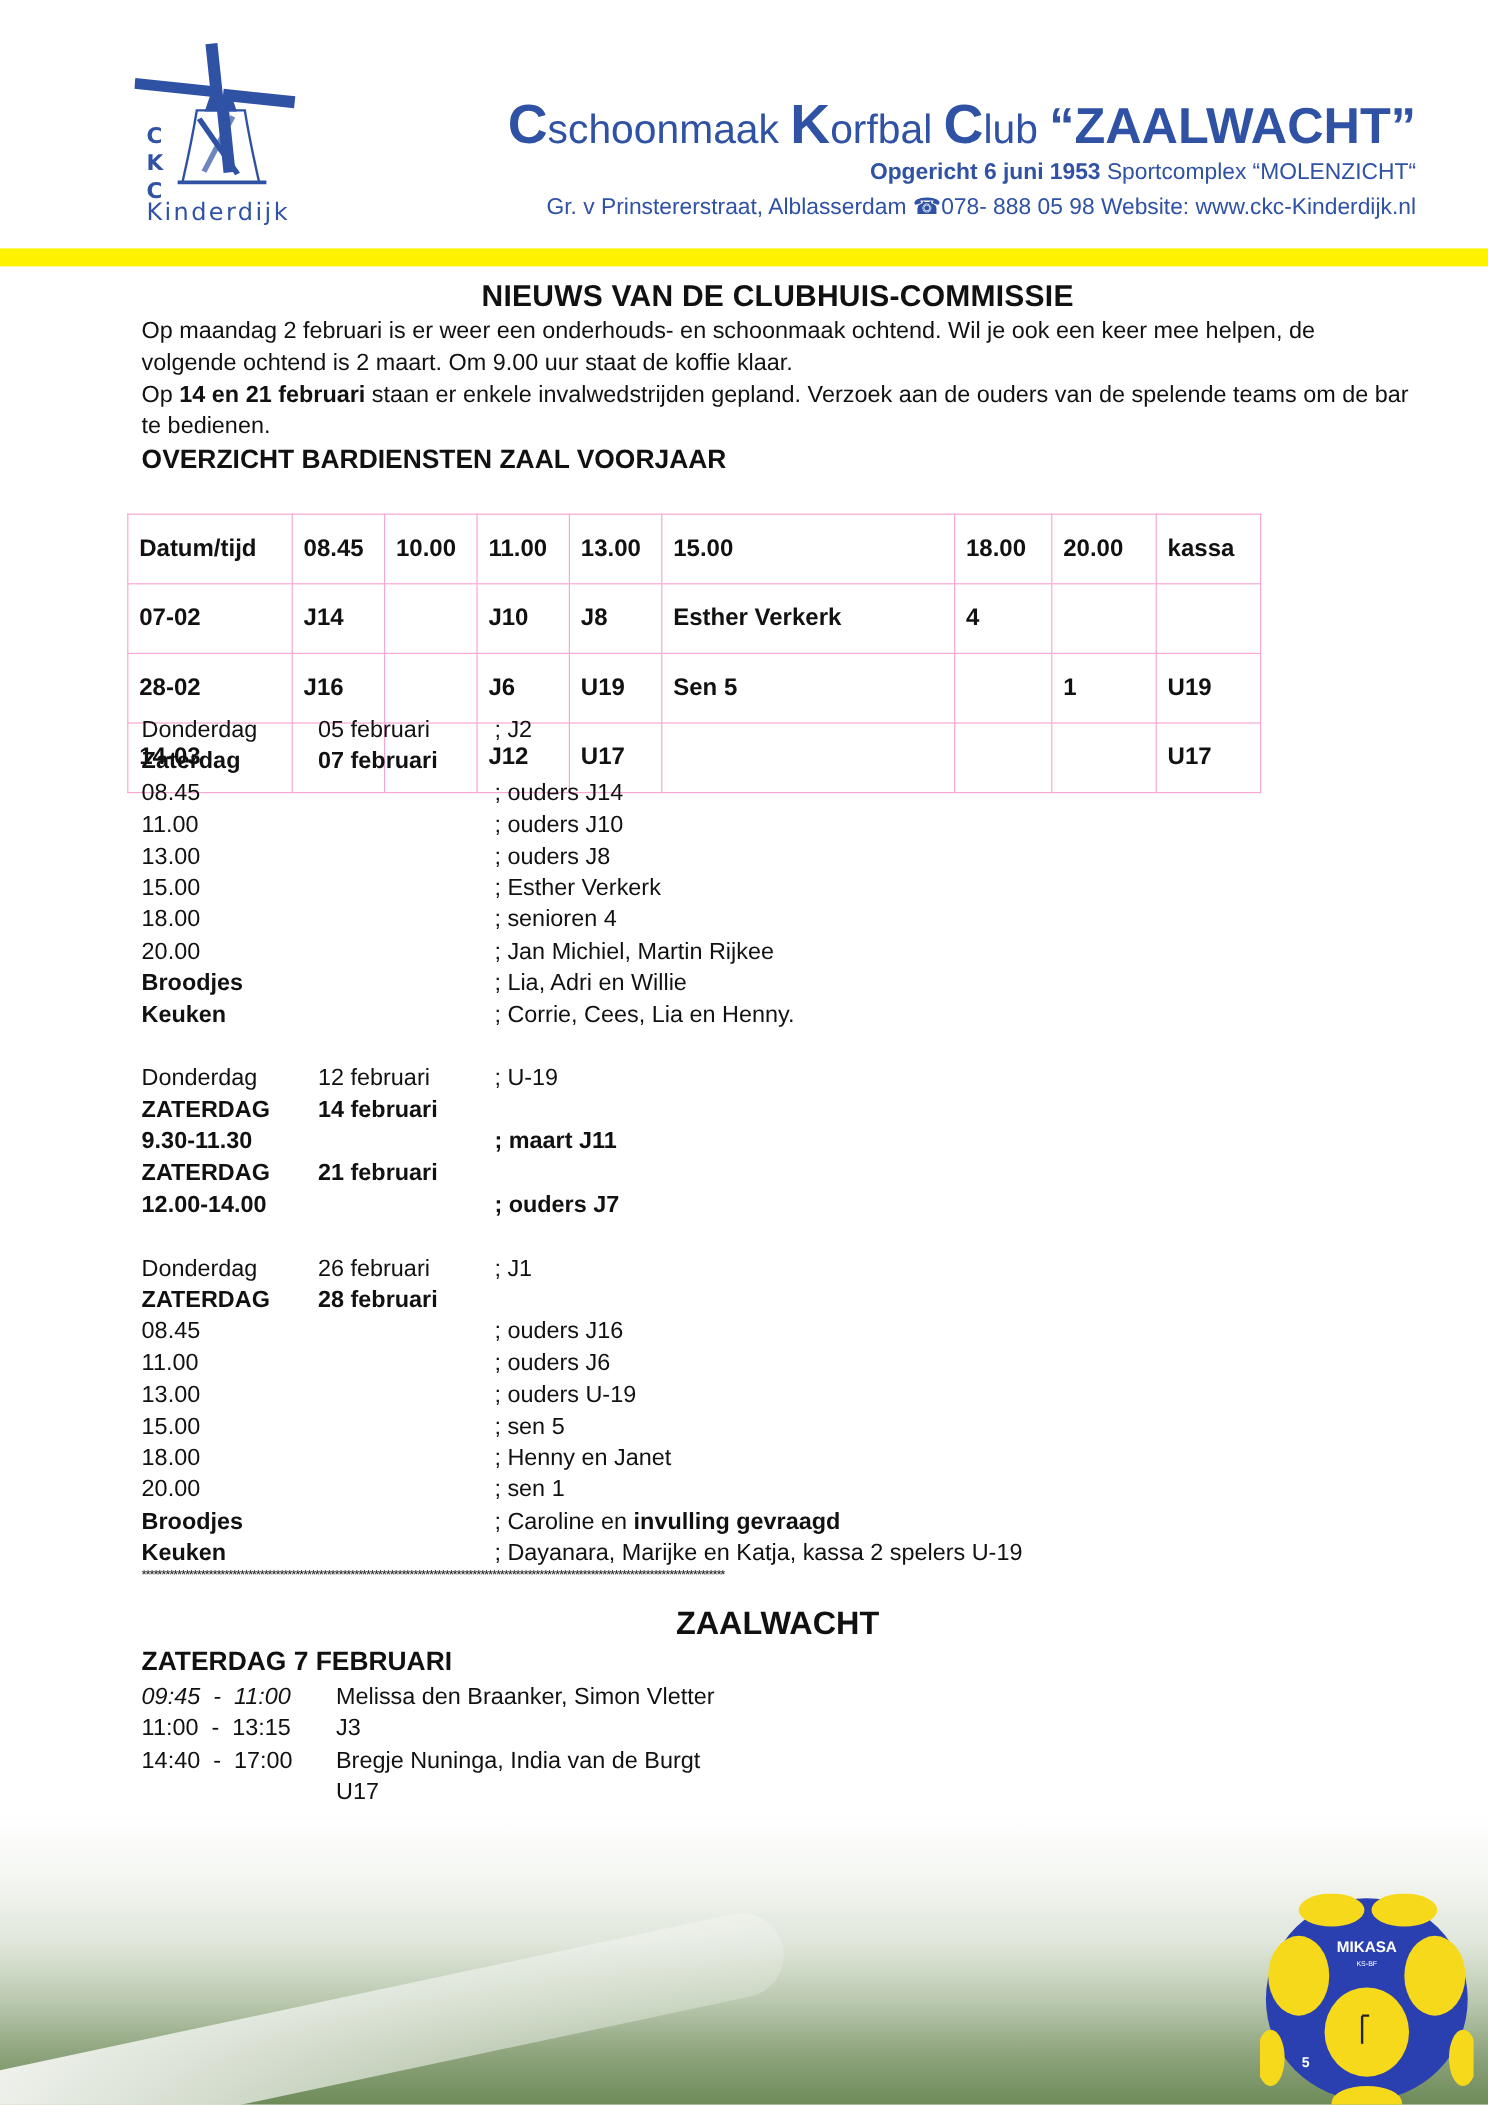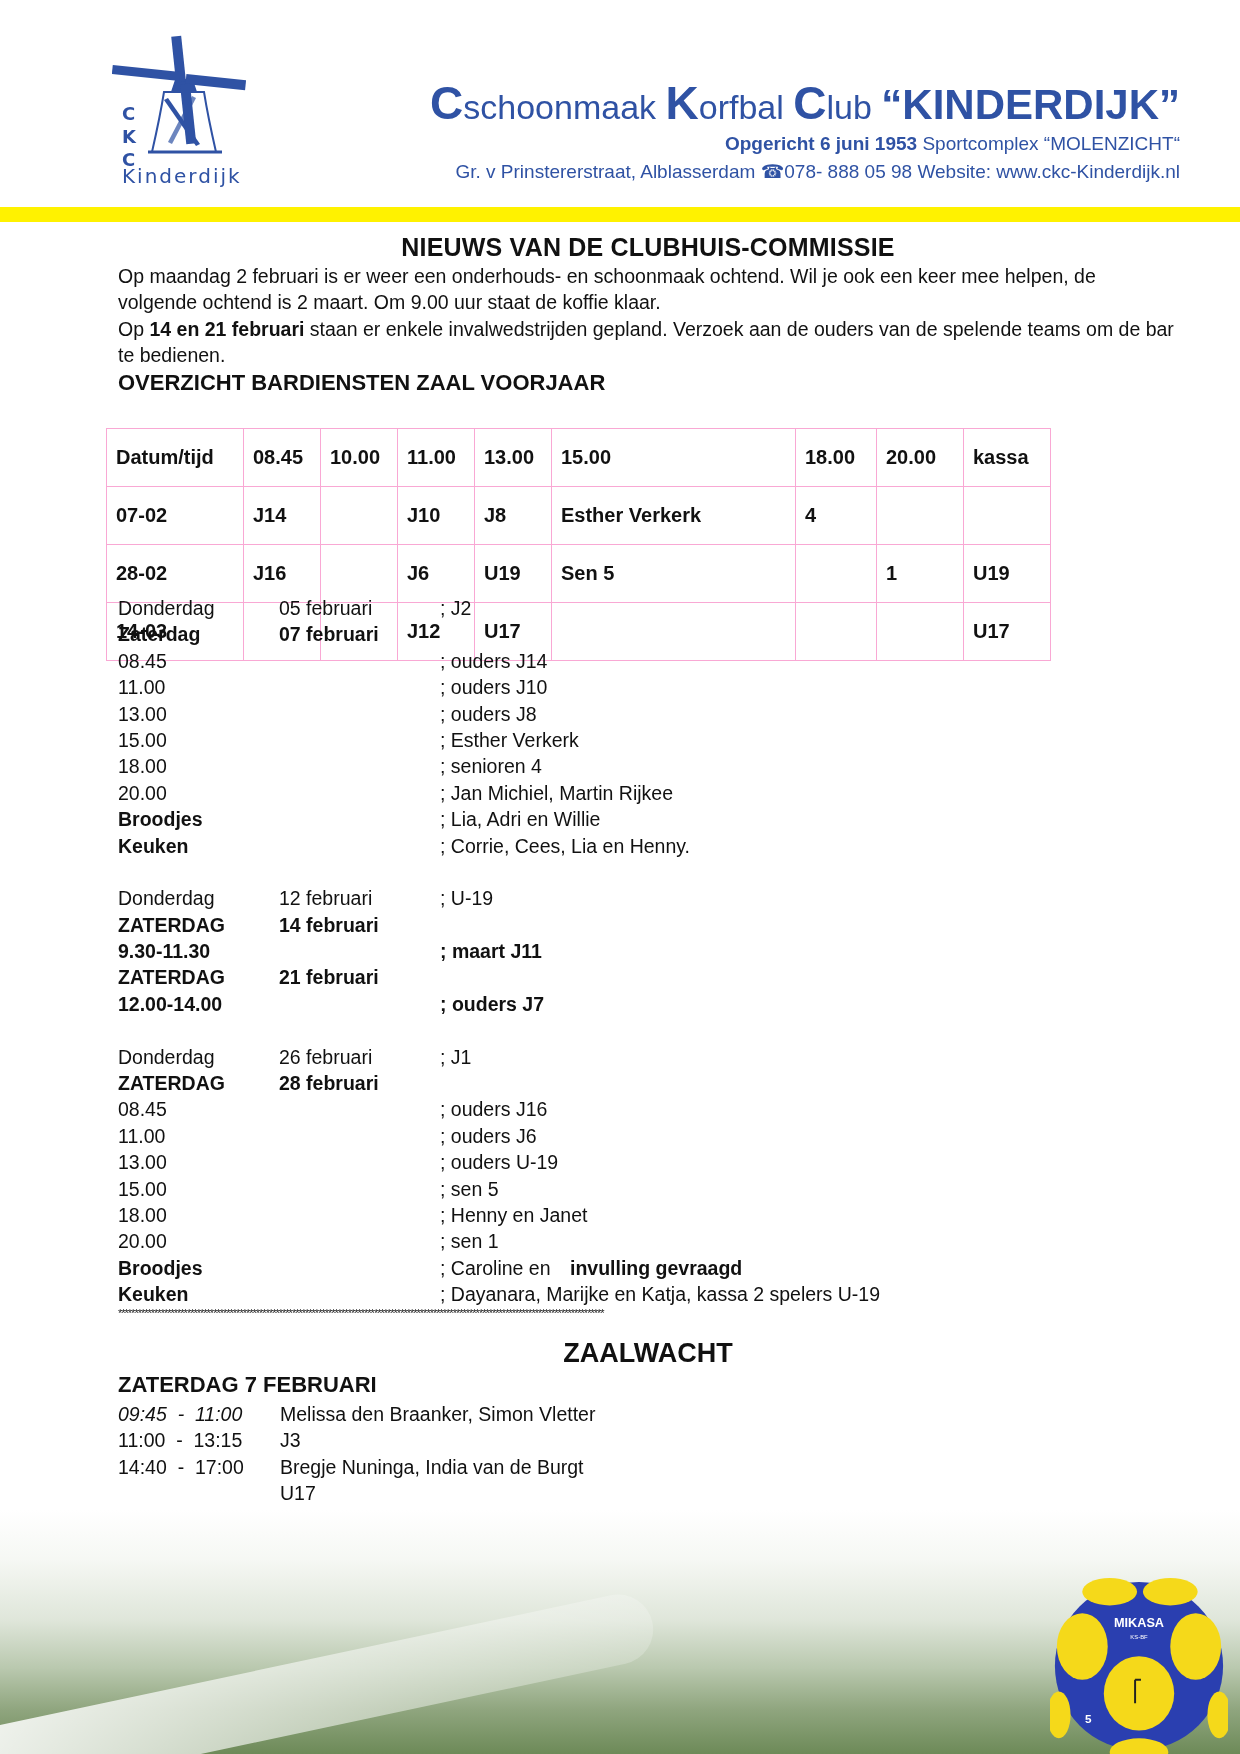--- a/index.html
+++ b/index.html
@@ -38,21 +38,21 @@
     table.bar { position: absolute; left: 106px; top: 428px; border-collapse: collapse;
                 font-weight: bold; font-size: 20px; }
     table.bar td { border: 1px solid #f9a8d4; padding: 17px 9px; height: 23px; line-height: 23px;
                    white-space: nowrap; }
     .c0 { width: 118px; } .c1 { width: 58px; } .c2 { width: 58px; } .c3 { width: 58px; }
     .c4 { width: 58px; } .c5 { width: 225px; } .c6 { width: 62px; } .c7 { width: 68px; }
     .c8 { width: 68px; }
 
     .sched { position: absolute; left: 118px; top: 595px; width: 1060px; font-size: 19.5px;
              line-height: 26.4px; }
-    .row { display: flex; height: 26.4px; white-space: nowrap; gap: 14px; }
+    .row { display: flex; height: 26.4px; white-space: nowrap; }
     .row .a { width: 147px; }
     .row .b { width: 147px; }
     .row .c { flex: 1; }
     .row.bold .a, .row.bold .b { font-weight: bold; }
     .row.allbold { font-weight: bold; }
     .gap { height: 26.4px; }
 
     .stars { position: absolute; left: 118px; top: 1308px; width: 1060px; height: 10px;
              overflow: hidden; font-size: 11px; line-height: 10px; letter-spacing: -1px;
              white-space: nowrap; color: #222; }
@@ -93,21 +93,21 @@
       </g>
     </svg>
     <div class="logo-ckc">
       <div>C</div>
       <div>K</div>
       <div>C</div>
     </div>
     <div class="logo-name">Kinderdijk</div>
   </div>
 
-  <div class="club-title"><span class="cap">C</span><span>schoonmaak </span><span class="cap">K</span><span>orfbal </span><span class="cap">C</span><span>lub </span><span class="big">“KINDERDIJK”</span></div>
+  <div class="club-title"><span class="cap">C</span><span>schoonmaak </span><span class="cap">K</span><span>orfbal </span><span class="cap">C</span><span>lub </span><span class="big">“ZAALWACHT”</span></div>
 
   <div class="founded"><b>Opgericht 6 juni 1953</b><span> Sportcomplex “MOLENZICHT“</span></div>
 
   <div class="address"><span>Gr. v Prinstererstraat, Alblasserdam </span><span>☎</span><span>078- 888 05 98</span><span> Website: www.ckc-Kinderdijk.nl</span></div>
 </div>
 <div class="yellow-bar"></div>
 
 <div class="content">
   <div class="h-news">NIEUWS VAN DE CLUBHUIS-COMMISSIE</div>
   <p class="para">Op maandag 2 februari is er weer een onderhouds- en schoonmaak ochtend. Wil je ook een keer mee helpen, de volgende ochtend is 2 maart. Om 9.00 uur staat de koffie klaar.</p>

